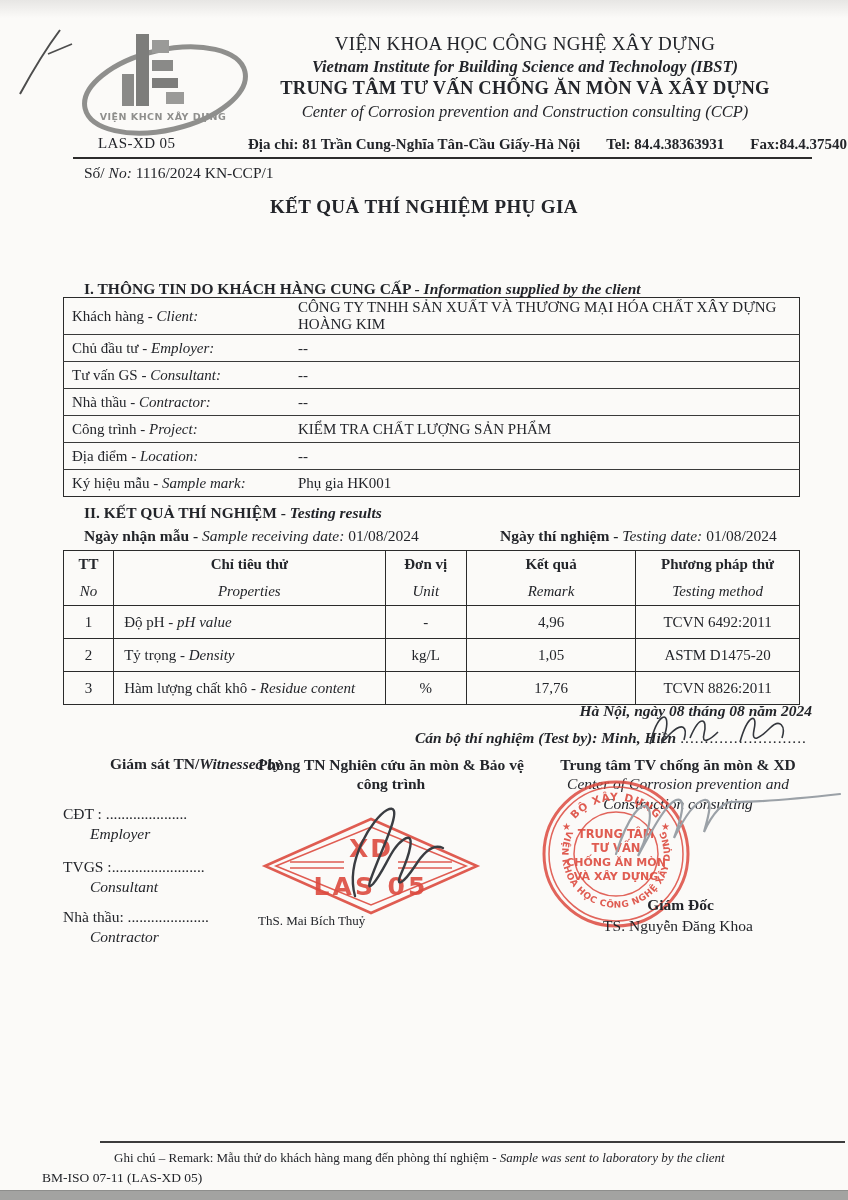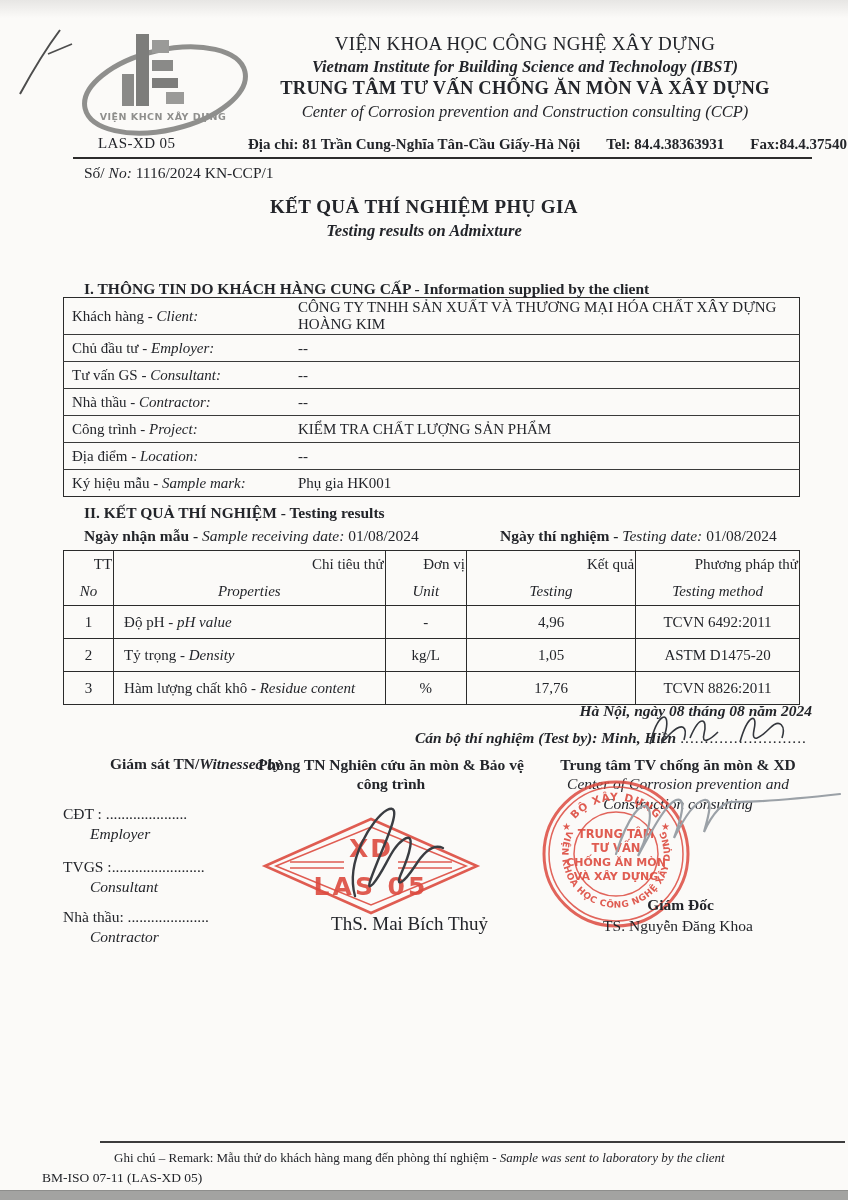--- a/index.html
+++ b/index.html
@@ -21,58 +21,58 @@
   .addr{position:absolute;left:248px;top:136px;font-size:15px;font-weight:bold;white-space:nowrap;}
   .addr span{margin-right:26px;}
   .rule1{position:absolute;left:73px;top:157px;width:739px;border-top:2px solid #2c2c2c;}
   .docno{position:absolute;left:84px;top:164px;font-size:15.5px;}
   
   .title{position:absolute;left:0;top:196px;width:848px;text-align:center;}
   .title .t1{font-size:19px;font-weight:bold;letter-spacing:.4px;}
   .title .t2{font-size:16.5px;font-weight:bold;font-style:italic;margin-top:3px;}
   
   .sec-head{position:absolute;left:84px;font-size:15.5px;font-weight:bold;}
-  .sec-head .en{text-align:right;}
+  .sec-head .en{font-style:italic;text-align:right;}
   
   .info-table{position:absolute;left:63px;top:297px;width:737px;border-collapse:collapse;
         border:1.5px solid #2b2b2b;font-size:15px;}
   .info-table td{height:24px;padding:1px 8px;vertical-align:middle;}
   .info-table tr + tr td{border-top:1px solid #3a3a3a;}
   .info-table td.lbl{width:210px;}
   .info-table .en{font-style:italic;}
   
   .dates{position:absolute;left:84px;top:527px;width:726px;font-size:15.5px;}
   .dates .d2{position:absolute;left:416px;top:0;}
   .dates b .en,.dates .en{font-style:italic;}
   .dates .vi{font-weight:bold;margin-top:31px;}
   
   .res-table{position:absolute;left:63px;top:550px;width:737px;border-collapse:collapse;
         border:1.5px solid #2b2b2b;font-size:15px;text-align:center;}
   .res-table th,.res-table td{border:1px solid #2b2b2b;}
   .res-table th{height:52px;font-weight:normal;}
   .res-table td{height:30px;}
-  .res-table .hvi{font-weight:normal;display:block;text-align:right;}
+  .res-table .hvi{font-weight:bold;display:block;}
   .res-table .hen{font-style:italic;display:block;margin-top:10px;}
   .res-table td.prop{text-align:left;padding-left:10px;}
   .res-table .en{font-style:italic;}
   .c-no{width:48px;}.c-prop{width:275px;}.c-unit{width:80px;}.c-res{width:170px;}.c-met{width:164px;}
   
   .place-date{position:absolute;right:36px;top:702px;font-size:15.5px;font-weight:bold;font-style:italic;margin-left:24px;}
   .testby{position:absolute;left:415px;top:729px;font-size:15.5px;font-weight:bold;font-style:italic;}
   .testby .dots{font-weight:normal;font-style:normal;letter-spacing:1px;}
   .col1{position:absolute;left:63px;top:755px;width:235px;font-size:15.5px;}
   .col1 .vi{font-weight:bold;margin-left:47px;}
   .col1 .en{font-style:italic;font-weight:bold;}
   .col2{position:absolute;left:246px;top:755px;width:290px;text-align:center;font-size:15.5px;line-height:1.25;}
   .col3{position:absolute;left:538px;top:755px;width:280px;text-align:center;font-size:15.5px;line-height:1.25;}
   .bold{font-weight:bold;}
   .ital{font-style:italic;}
   .sig-label{position:absolute;left:63px;font-size:15.5px;}
   .sig-label .en{display:block;font-style:italic;margin-top:2px;margin-left:27px;}
-  .name-lab{position:absolute;left:258px;top:913px;width:230px;text-align:right;font-size:19px;}
+  .name-lab{position:absolute;left:258px;top:913px;width:230px;text-align:left;font-size:13px;}
   .director-title{position:absolute;left:598px;top:896px;width:165px;text-align:center;
         font-size:15.5px;font-weight:bold;}
   .director-name{position:absolute;left:558px;top:917px;width:240px;text-align:center;font-size:15.5px;}
   
   .rule2{position:absolute;left:100px;top:1141px;width:745px;border-top:2px solid #3c3c3c;}
   .remark{position:absolute;left:114px;top:1150px;font-size:13px;}
   .remark .en{font-style:italic;}
   .formcode{position:absolute;left:42px;top:1170px;font-size:13.5px;}
 </style>
 </head>
@@ -113,21 +113,20 @@
   <div class="rule1"></div>
 
   <div class="docno">
     <span>Số/</span>
     <span class="ital">No:</span>
     <span>1116/2024 KN-CCP/1</span>
   </div>
 
   <div class="title">
     <div class="t1">KẾT QUẢ THÍ NGHIỆM PHỤ GIA</div>
-    <div class="t2">Testing results on Admixture</div>
   </div>
 
   <div class="sec-head" style="top:280px">
     <span>I. THÔNG TIN DO KHÁCH HÀNG CUNG CẤP -</span>
     <span class="en">Information supplied by the client</span>
   </div>
 
   <table class="info-table">
     <tbody>
       <tr>
@@ -189,21 +188,21 @@
         <th class="c-prop">
             <span class="hvi">Chỉ tiêu thử</span>
             <span class="hen">Properties</span>
           </th>
         <th class="c-unit">
             <span class="hvi">Đơn vị</span>
             <span class="hen">Unit</span>
           </th>
         <th class="c-res">
             <span class="hvi">Kết quả</span>
-            <span class="hen">Testing</span>
+            <span class="hen">Remark</span>
           </th>
         <th class="c-met">
             <span class="hvi">Phương pháp thử</span>
             <span class="hen">Testing method</span>
           </th>
       </tr>
     </thead>
     <tbody>
       <tr>
         <td>1</td>

